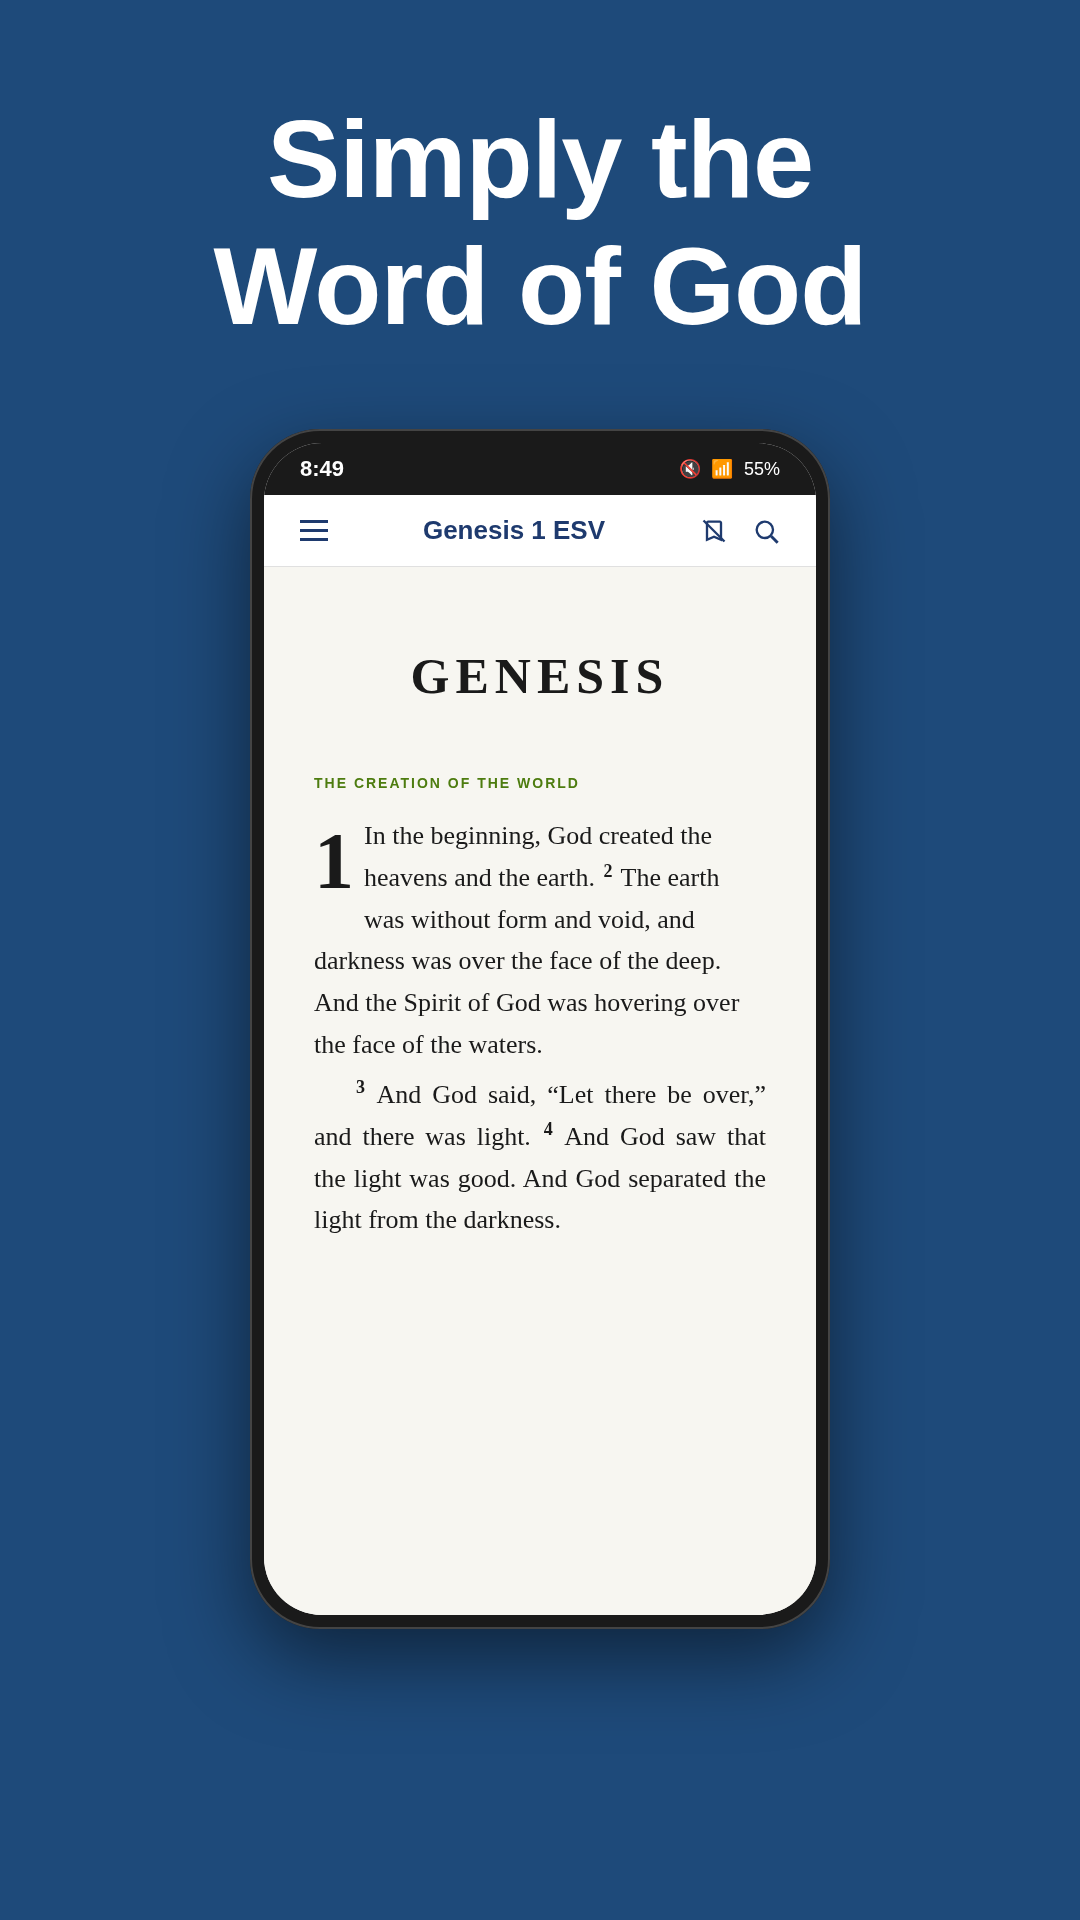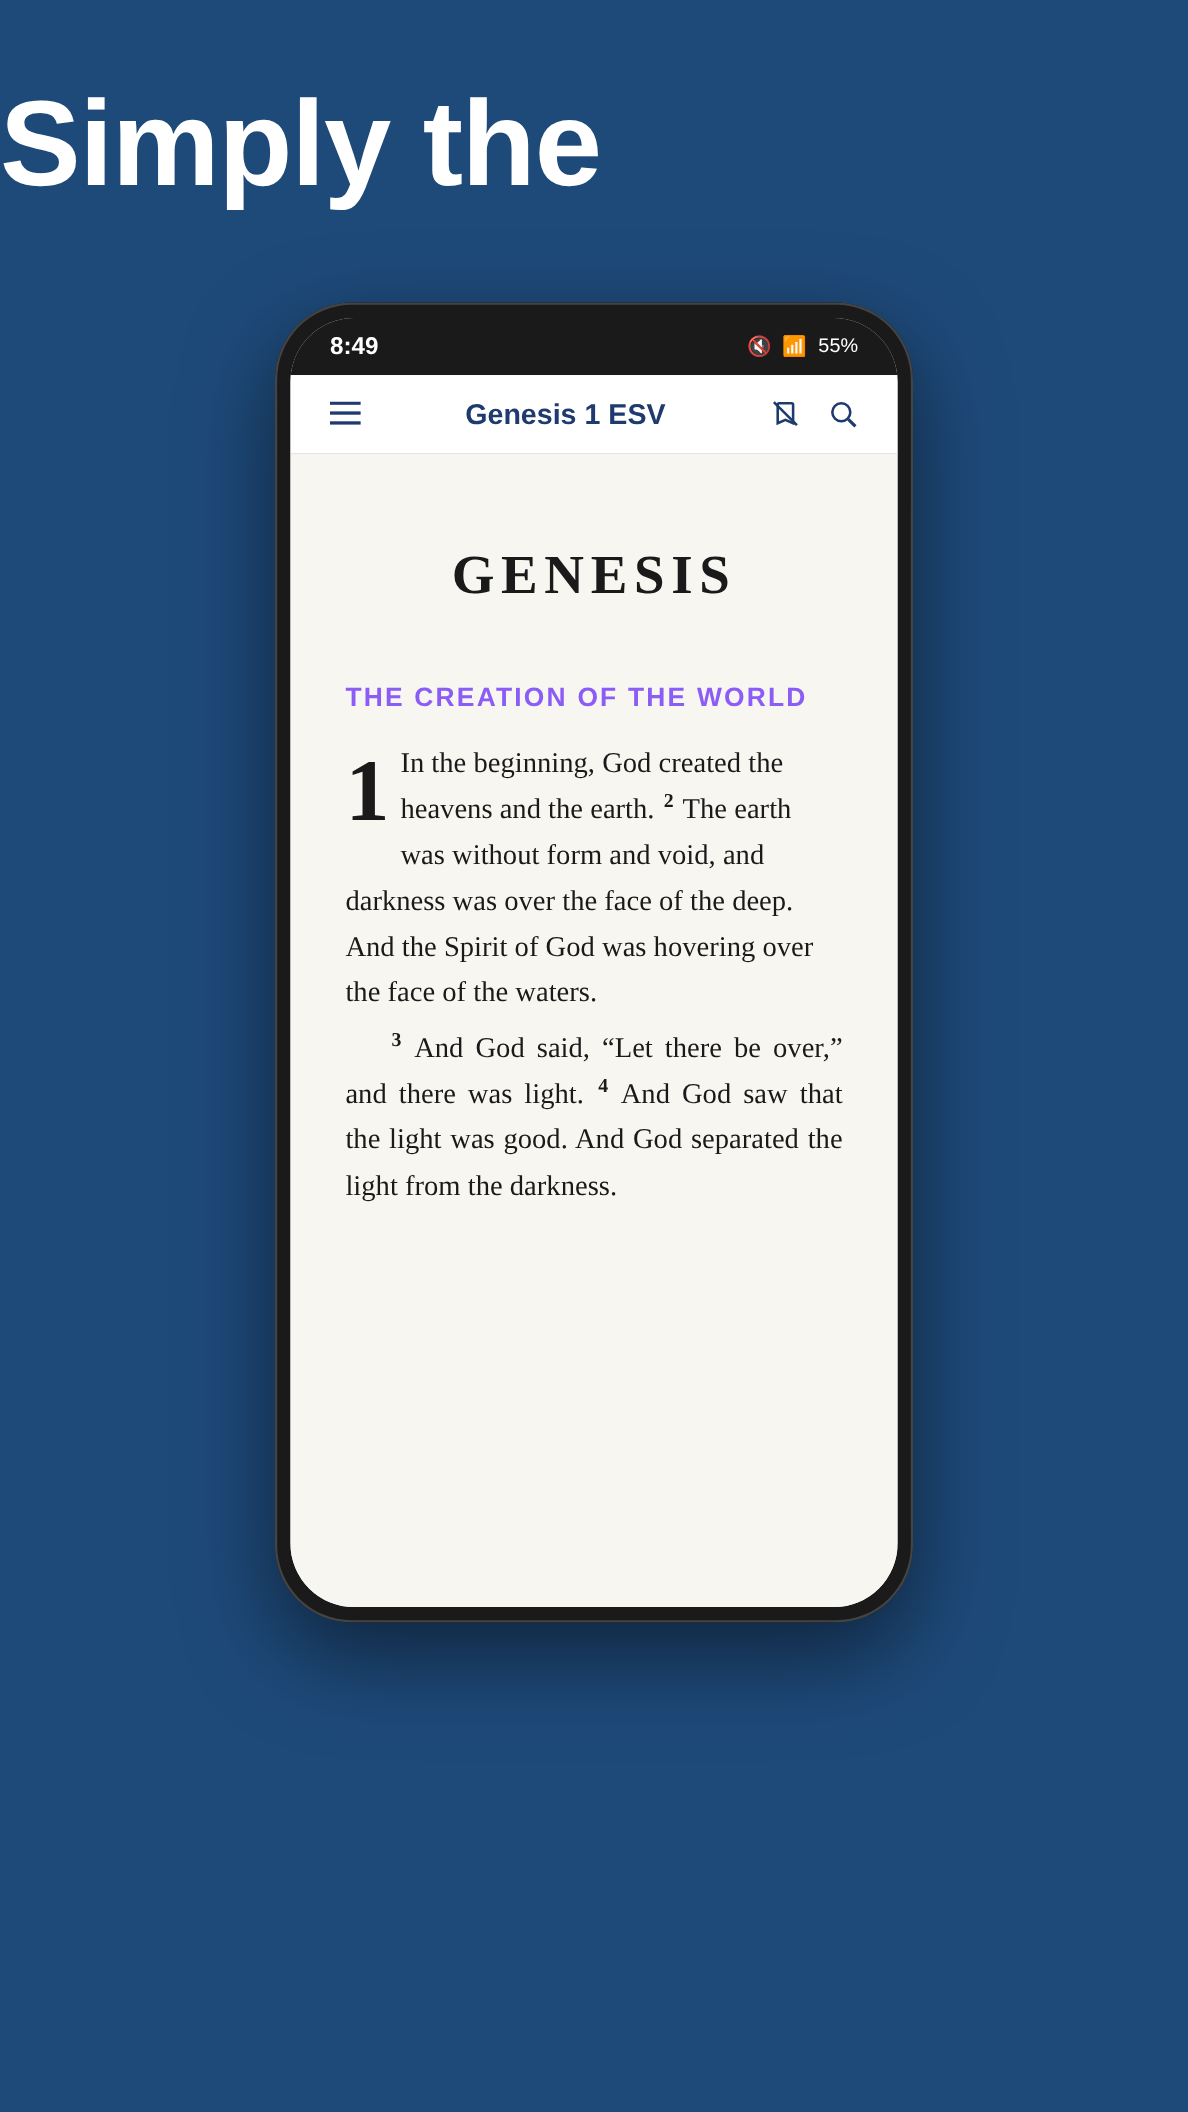--- a/index.html
+++ b/index.html
@@ -8,21 +8,22 @@
     body {
       width: 1080px;
       height: 1920px;
       background-color: #1e4a7a;
       font-family: 'Georgia', serif;
       overflow: hidden;
       position: relative;
     }
 
     .hero-text {
-      padding-top: 68px;
+      text-align: center;
+      padding-top: 96px;
       padding-bottom: 60px;
     }
 
     .hero-text h1 {
       font-family: 'Arial Black', 'Arial Bold', Arial, sans-serif;
       font-weight: 900;
       font-size: 110px;
       color: #ffffff;
       line-height: 1.15;
       letter-spacing: -1px;
@@ -142,23 +143,23 @@
       font-family: 'Georgia', serif;
       font-size: 50px;
       font-weight: 700;
       color: #1a1a1a;
       letter-spacing: 6px;
       text-transform: uppercase;
     }
 
     .section-heading {
       font-family: Arial, sans-serif;
-      font-size: 24px;
-      font-weight: 700;
-      color: #8b5cf6;
+      font-size: 14px;
+      font-weight: 700;
+      color: #4d7c0f;
       letter-spacing: 2px;
       text-transform: uppercase;
       margin-bottom: 24px;
       margin-top: 10px;
     }
 
     .verse-num-large {
       font-family: 'Georgia', serif;
       font-size: 80px;
       font-weight: 700;
@@ -200,20 +201,21 @@
       vertical-align: super;
       margin: 0 2px;
     }
   </style>
 </head>
 <body>
 
 <div class="hero-text">
   <h1>
     <span>Simply the</span><br>
+    <span>Word of God</span>
   </h1>
 </div>
 
 <div class="phone-wrapper">
   <div class="phone-outer">
     <div class="phone-inner">
 
       <div class="status-bar">
         <span class="status-time">8:49</span>
         <div class="status-icons">

